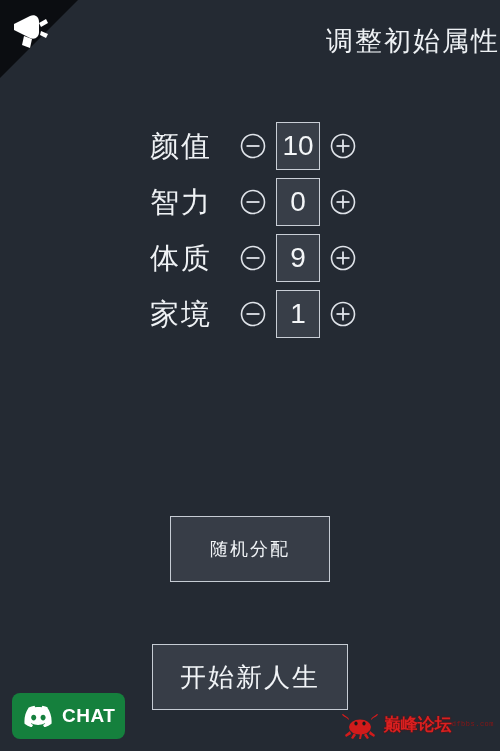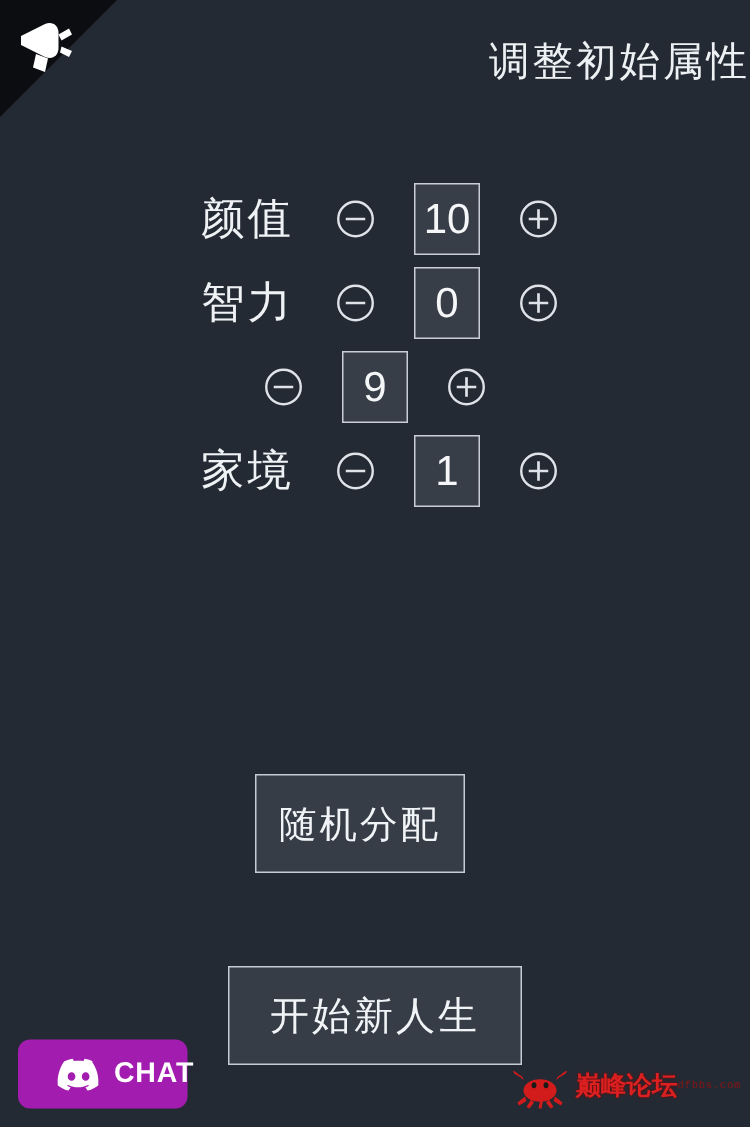--- a/index.html
+++ b/index.html
@@ -59,21 +59,21 @@
   }
   .step-btn {
     width:30px; height:30px;
     flex:0 0 30px;
     display:flex; align-items:center; justify-content:center;
     cursor:pointer;
   }
   .step-btn svg { display:block; }
   .value-box {
     width:44px; height:48px;
-    margin:0 24px;
+    margin:0 8px;
     border:1px solid #c9ced6;
     background:#383e48;
     display:flex; align-items:center; justify-content:center;
     font-size:28px; line-height:30px;
     color:#f4f6f8;
     font-weight:400;
     cursor:text;
     flex:0 0 44px;
   }
 
@@ -82,38 +82,38 @@
     position:absolute;
     background:#373d47;
     border:1px solid #c6ccd4;
     display:flex; align-items:center; justify-content:center;
     color:#f1f4f7;
     cursor:pointer;
     z-index:2;
   }
   #random-assign-button {
     left:170px; top:516px;
-    width:140px; height:66px;
-    font-size:25px; letter-spacing:2px;
+    width:160px; height:66px;
+    font-size:18px; letter-spacing:2px;
   }
   #start-life-button {
     left:152px; top:644px;
     width:196px; height:66px;
     font-size:26px; letter-spacing:2px;
   }
 
   
   #discord-chat-button {
     position:absolute;
     left:12px; bottom:12px;
     width:113px; height:46px;
-    background:#a21caf;
+    background:#15803d;
     border-radius:8px;
     display:flex; align-items:center;
-    padding-left:26px;
+    padding-left:12px;
     cursor:pointer;
     z-index:6;
   }
   #discord-icon { width:29px; height:22px; flex:0 0 29px; }
   #discord-chat-label {
     margin-left:9px;
     color:#ffffff;
     font-size:19px;
     font-weight:bold;
     letter-spacing:0.5px;
@@ -198,20 +198,21 @@
     <div class="step-btn">
       <svg viewBox="0 0 28 28" width="28" height="28">
           <circle cx="14" cy="14" r="11.5" fill="none" stroke="#dfe3e9" stroke-width="1.6"></circle>
           <line x1="7.5" y1="14" x2="20.5" y2="14" stroke="#dfe3e9" stroke-width="1.8"></line>
           <line x1="14" y1="7.5" x2="14" y2="20.5" stroke="#dfe3e9" stroke-width="1.8"></line>
         </svg>
     </div>
   </div>
 
   <div class="attr-row">
+    <div class="attr-label">体质</div>
     <div class="step-btn">
       <svg viewBox="0 0 28 28" width="28" height="28">
           <circle cx="14" cy="14" r="11.5" fill="none" stroke="#dfe3e9" stroke-width="1.6"></circle>
           <line x1="7.5" y1="14" x2="20.5" y2="14" stroke="#dfe3e9" stroke-width="1.8"></line>
         </svg>
     </div>
     <div class="value-box">9</div>
     <div class="step-btn">
       <svg viewBox="0 0 28 28" width="28" height="28">
           <circle cx="14" cy="14" r="11.5" fill="none" stroke="#dfe3e9" stroke-width="1.6"></circle>

